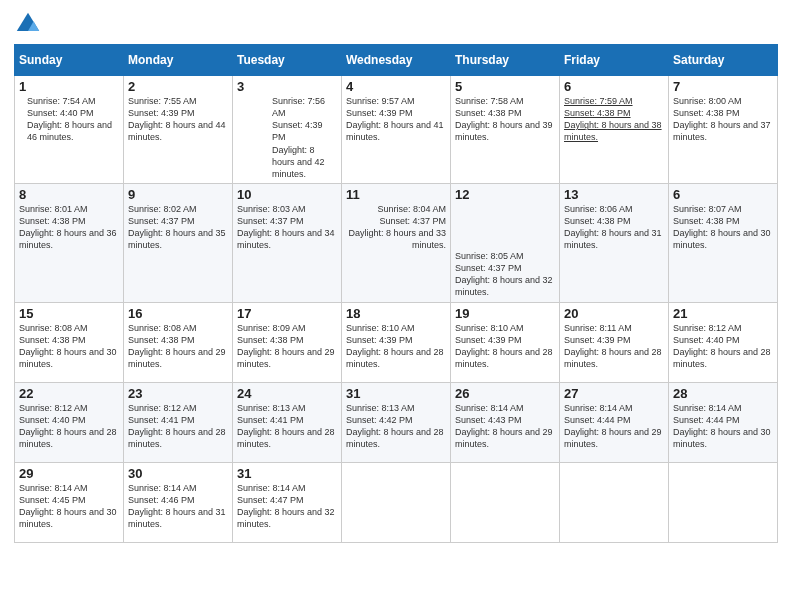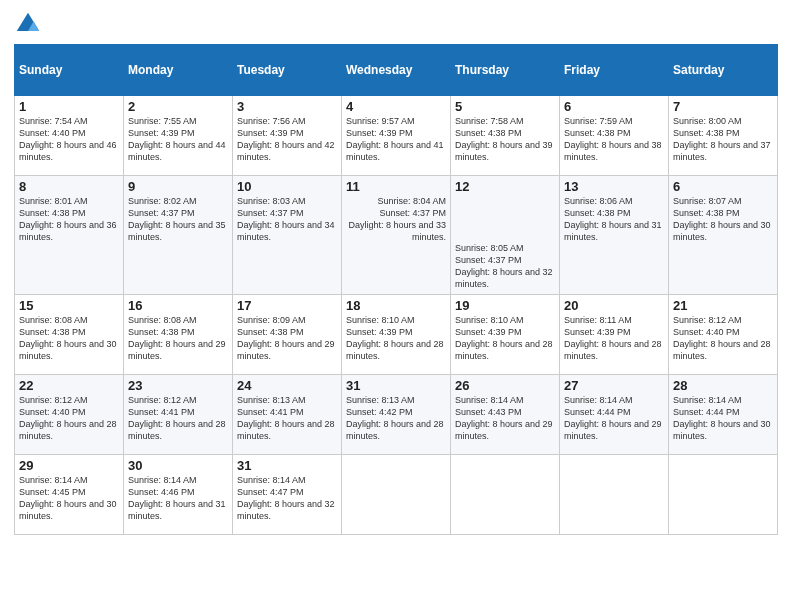--- a/index.html
+++ b/index.html
@@ -60,21 +60,21 @@
     .calendar-table {
       width: 100%;
       border-collapse: collapse;
       table-layout: fixed;
     }
     .calendar-table th {
       background-color: #1a6fb5;
       color: #fff;
       font-size: 12px;
       font-weight: bold;
-      padding: 18px 4px;
+      padding: 8px 4px;
       text-align: left;
       border: 1px solid #1a6fb5;
     }
     .calendar-table td {
       vertical-align: top;
       border: 1px solid #ccc;
       padding: 3px 4px;
       font-size: 9.5px;
       color: #222;
       background: #fff;
@@ -129,51 +129,51 @@
           <th>Wednesday</th>
           <th>Thursday</th>
           <th>Friday</th>
           <th>Saturday</th>
         </tr>
     </thead>
     <tbody id="calendar-body">
     <tr>
           <td>
             <span class="day-number">1</span>
-            <div class="cell-text" style="white-space: pre-line;">Sunrise: 7:54 AM
+            <div class="cell-text" style="white-space: pre-line; margin-left: 8px;">Sunrise: 7:54 AM
 Sunset: 4:40 PM
 Daylight: 8 hours and 46 minutes.</div>
           </td>
           <td>
             <span class="day-number">2</span>
             <div class="cell-text" style="white-space: pre-line;">Sunrise: 7:55 AM
 Sunset: 4:39 PM
 Daylight: 8 hours and 44 minutes.</div>
           </td>
           <td>
             <span class="day-number">3</span>
-            <div class="cell-text" style="white-space: pre-line;">Sunrise: 7:56 AM
+            <div class="cell-text" style="white-space: pre-line; margin-left: 35px;">Sunrise: 7:56 AM
 Sunset: 4:39 PM
 Daylight: 8 hours and 42 minutes.</div>
           </td>
           <td>
             <span class="day-number">4</span>
             <div class="cell-text" style="white-space: pre-line;">Sunrise: 9:57 AM
 Sunset: 4:39 PM
 Daylight: 8 hours and 41 minutes.</div>
           </td>
           <td>
             <span class="day-number">5</span>
             <div class="cell-text" style="white-space: pre-line;">Sunrise: 7:58 AM
 Sunset: 4:38 PM
 Daylight: 8 hours and 39 minutes.</div>
           </td>
           <td>
             <span class="day-number">6</span>
-            <div class="cell-text" style="white-space: pre-line;">Sunrise: 7:59 AM
+            <div class="cell-text" style="white-space: pre-line; text-decoration: underline;">Sunrise: 7:59 AM
 Sunset: 4:38 PM
 Daylight: 8 hours and 38 minutes.</div>
           </td>
           <td>
             <span class="day-number">7</span>
             <div class="cell-text" style="white-space: pre-line;">Sunrise: 8:00 AM
 Sunset: 4:38 PM
 Daylight: 8 hours and 37 minutes.</div>
           </td>
         </tr>

